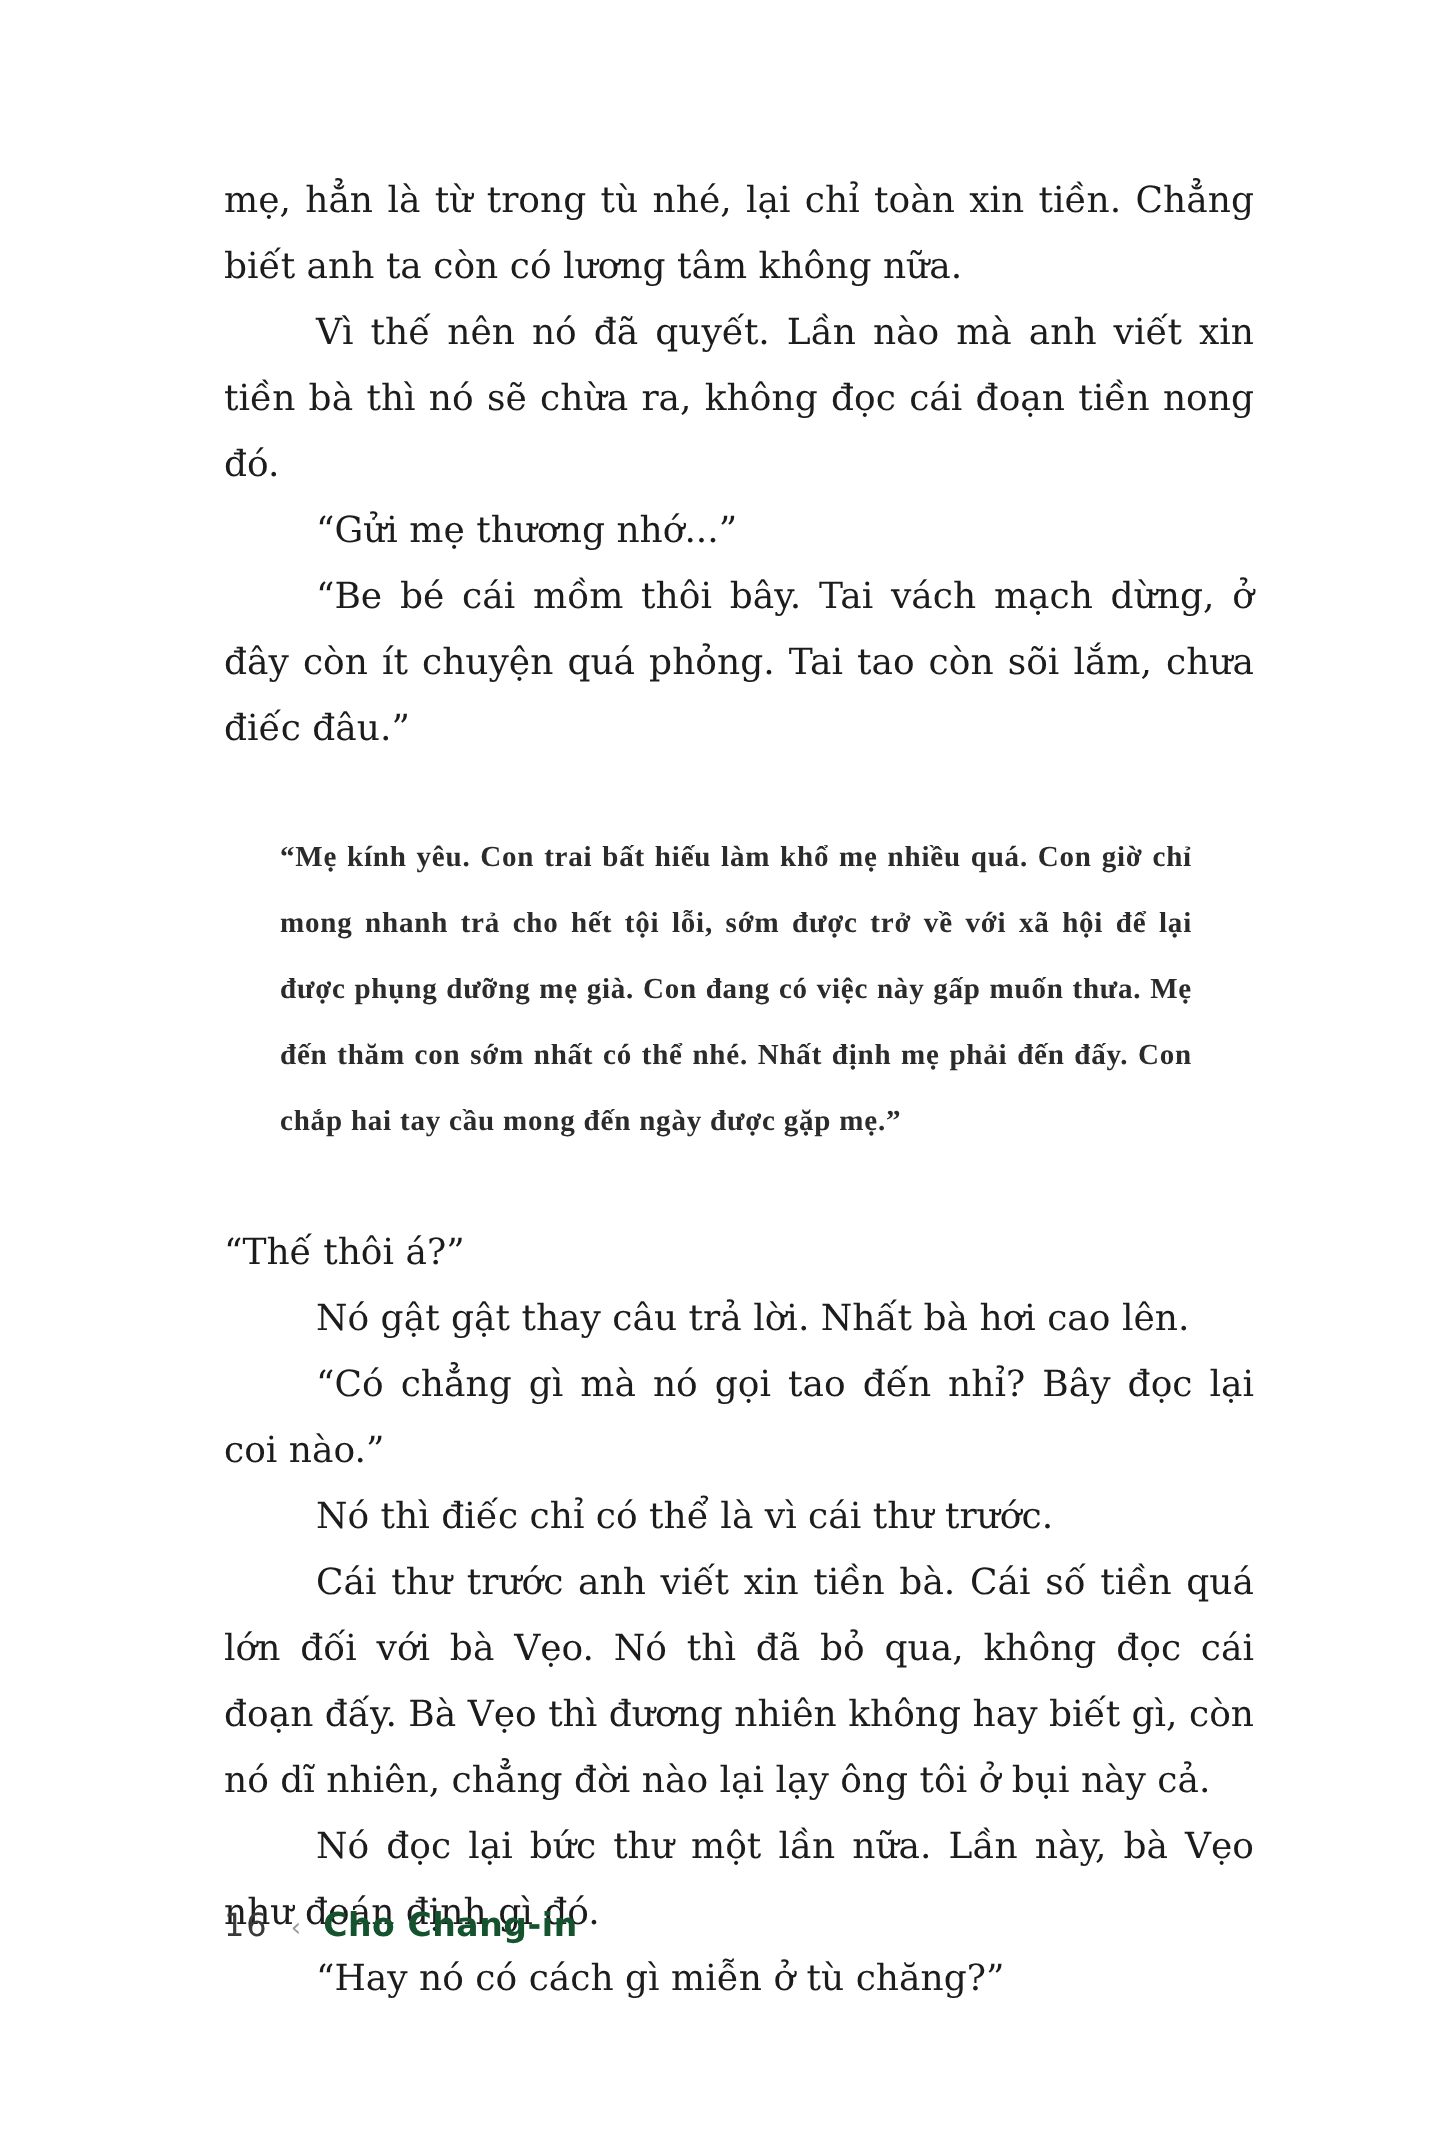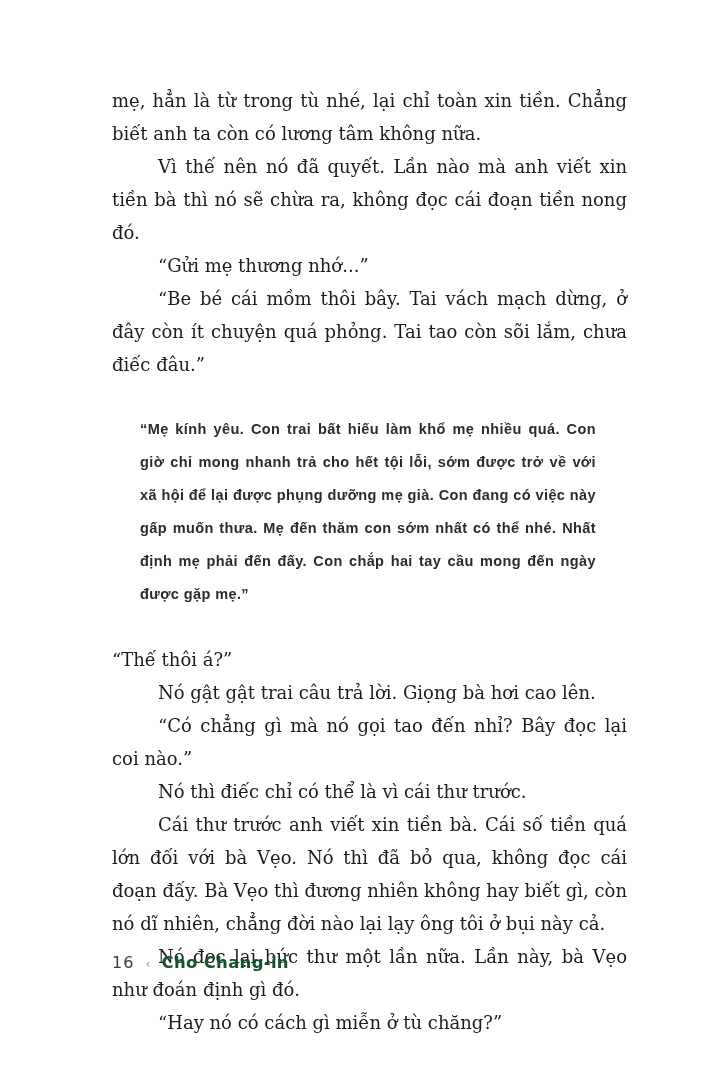--- a/index.html
+++ b/index.html
@@ -24,21 +24,21 @@
     line-height: 33px;
     color: #1c1c1c;
     text-align: justify;
   }
   .para { text-indent: 0; }
   .para.indent { text-indent: 46px; }
   .letter {
     display: block;
     margin: 32px 8px 32px 28px;
     width: 456px;
-    font-family: Liberation Sans, sans-serif;
+    font-family: Liberation Serif, serif;
     font-weight: 700;
     font-size: 14.5px;
     line-height: 33px;
     letter-spacing: 0.4px;
     color: #2b2b2b;
     text-align: justify;
   }
   .page-footer {
     position: absolute;
     left: 112px;
@@ -64,21 +64,21 @@
 <div class="page">
   <main class="text-block">
     <p class="para">mẹ, hẳn là từ trong tù nhé, lại chỉ toàn xin tiền. Chẳng biết anh ta còn có lương tâm không nữa.</p>
     <p class="para indent">Vì thế nên nó đã quyết. Lần nào mà anh viết xin tiền bà thì nó sẽ chừa ra, không đọc cái đoạn tiền nong đó.</p>
     <p class="para indent">“Gửi mẹ thương nhớ...”</p>
     <p class="para indent">“Be bé cái mồm thôi bây. Tai vách mạch dừng, ở đây còn ít chuyện quá phỏng. Tai tao còn sõi lắm, chưa điếc đâu.”</p>
 
     <blockquote class="letter">“Mẹ kính yêu. Con trai bất hiếu làm khổ mẹ nhiều quá. Con giờ chỉ mong nhanh trả cho hết tội lỗi, sớm được trở về với xã hội để lại được phụng dưỡng mẹ già. Con đang có việc này gấp muốn thưa. Mẹ đến thăm con sớm nhất có thể nhé. Nhất định mẹ phải đến đấy. Con chắp hai tay cầu mong đến ngày được gặp mẹ.”</blockquote>
 
     <p class="para">“Thế thôi á?”</p>
-    <p class="para indent">Nó gật gật trai câu trả lời. Giọng bà hơi cao lên.</p>
+    <p class="para indent">Nó gật gật thay câu trả lời. Nhất bà hơi cao lên.</p>
     <p class="para indent">“Có chẳng gì mà nó gọi tao đến nhỉ? Bây đọc lại coi nào.”</p>
     <p class="para indent">Nó thì điếc chỉ có thể là vì cái thư trước.</p>
     <p class="para indent">Cái thư trước anh viết xin tiền bà. Cái số tiền quá lớn đối với bà Vẹo. Nó thì đã bỏ qua, không đọc cái đoạn đấy. Bà Vẹo thì đương nhiên không hay biết gì, còn nó dĩ nhiên, chẳng đời nào lại lạy ông tôi ở bụi này cả.</p>
     <p class="para indent">Nó đọc lại bức thư một lần nữa. Lần này, bà Vẹo như đoán định gì đó.</p>
     <p class="para indent">“Hay nó có cách gì miễn ở tù chăng?”</p>
   </main>
 
   <footer class="page-footer">
     <span class="page-number">16</span>
     <span class="footer-sep">‹</span>

